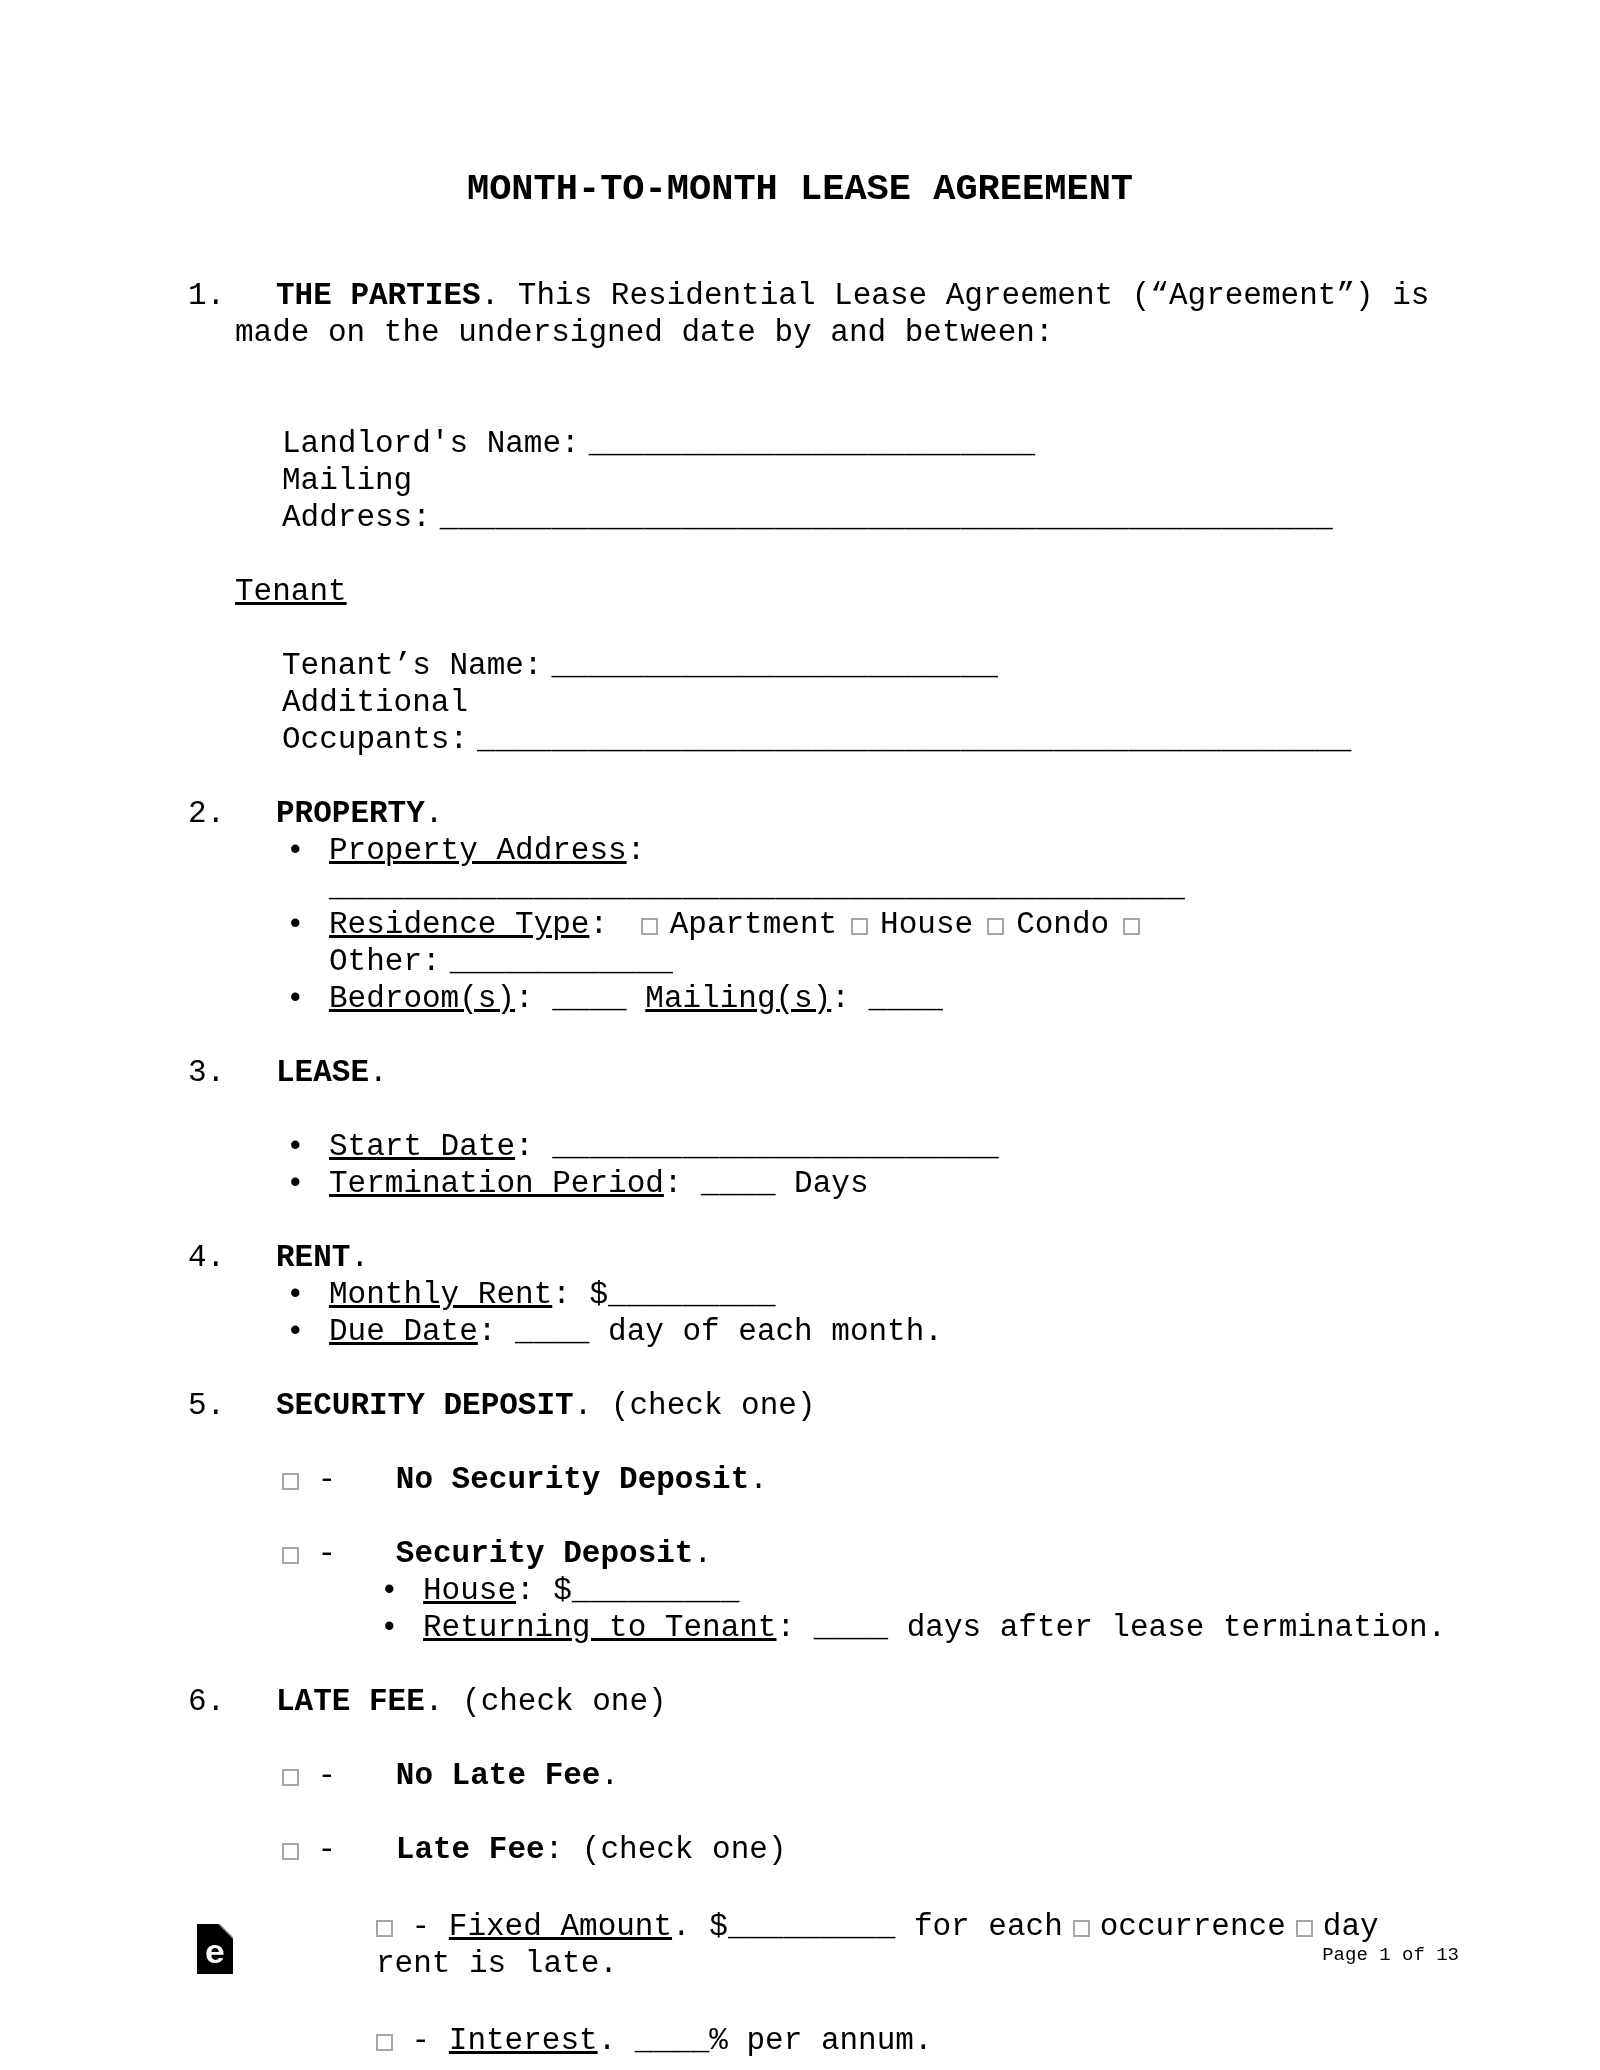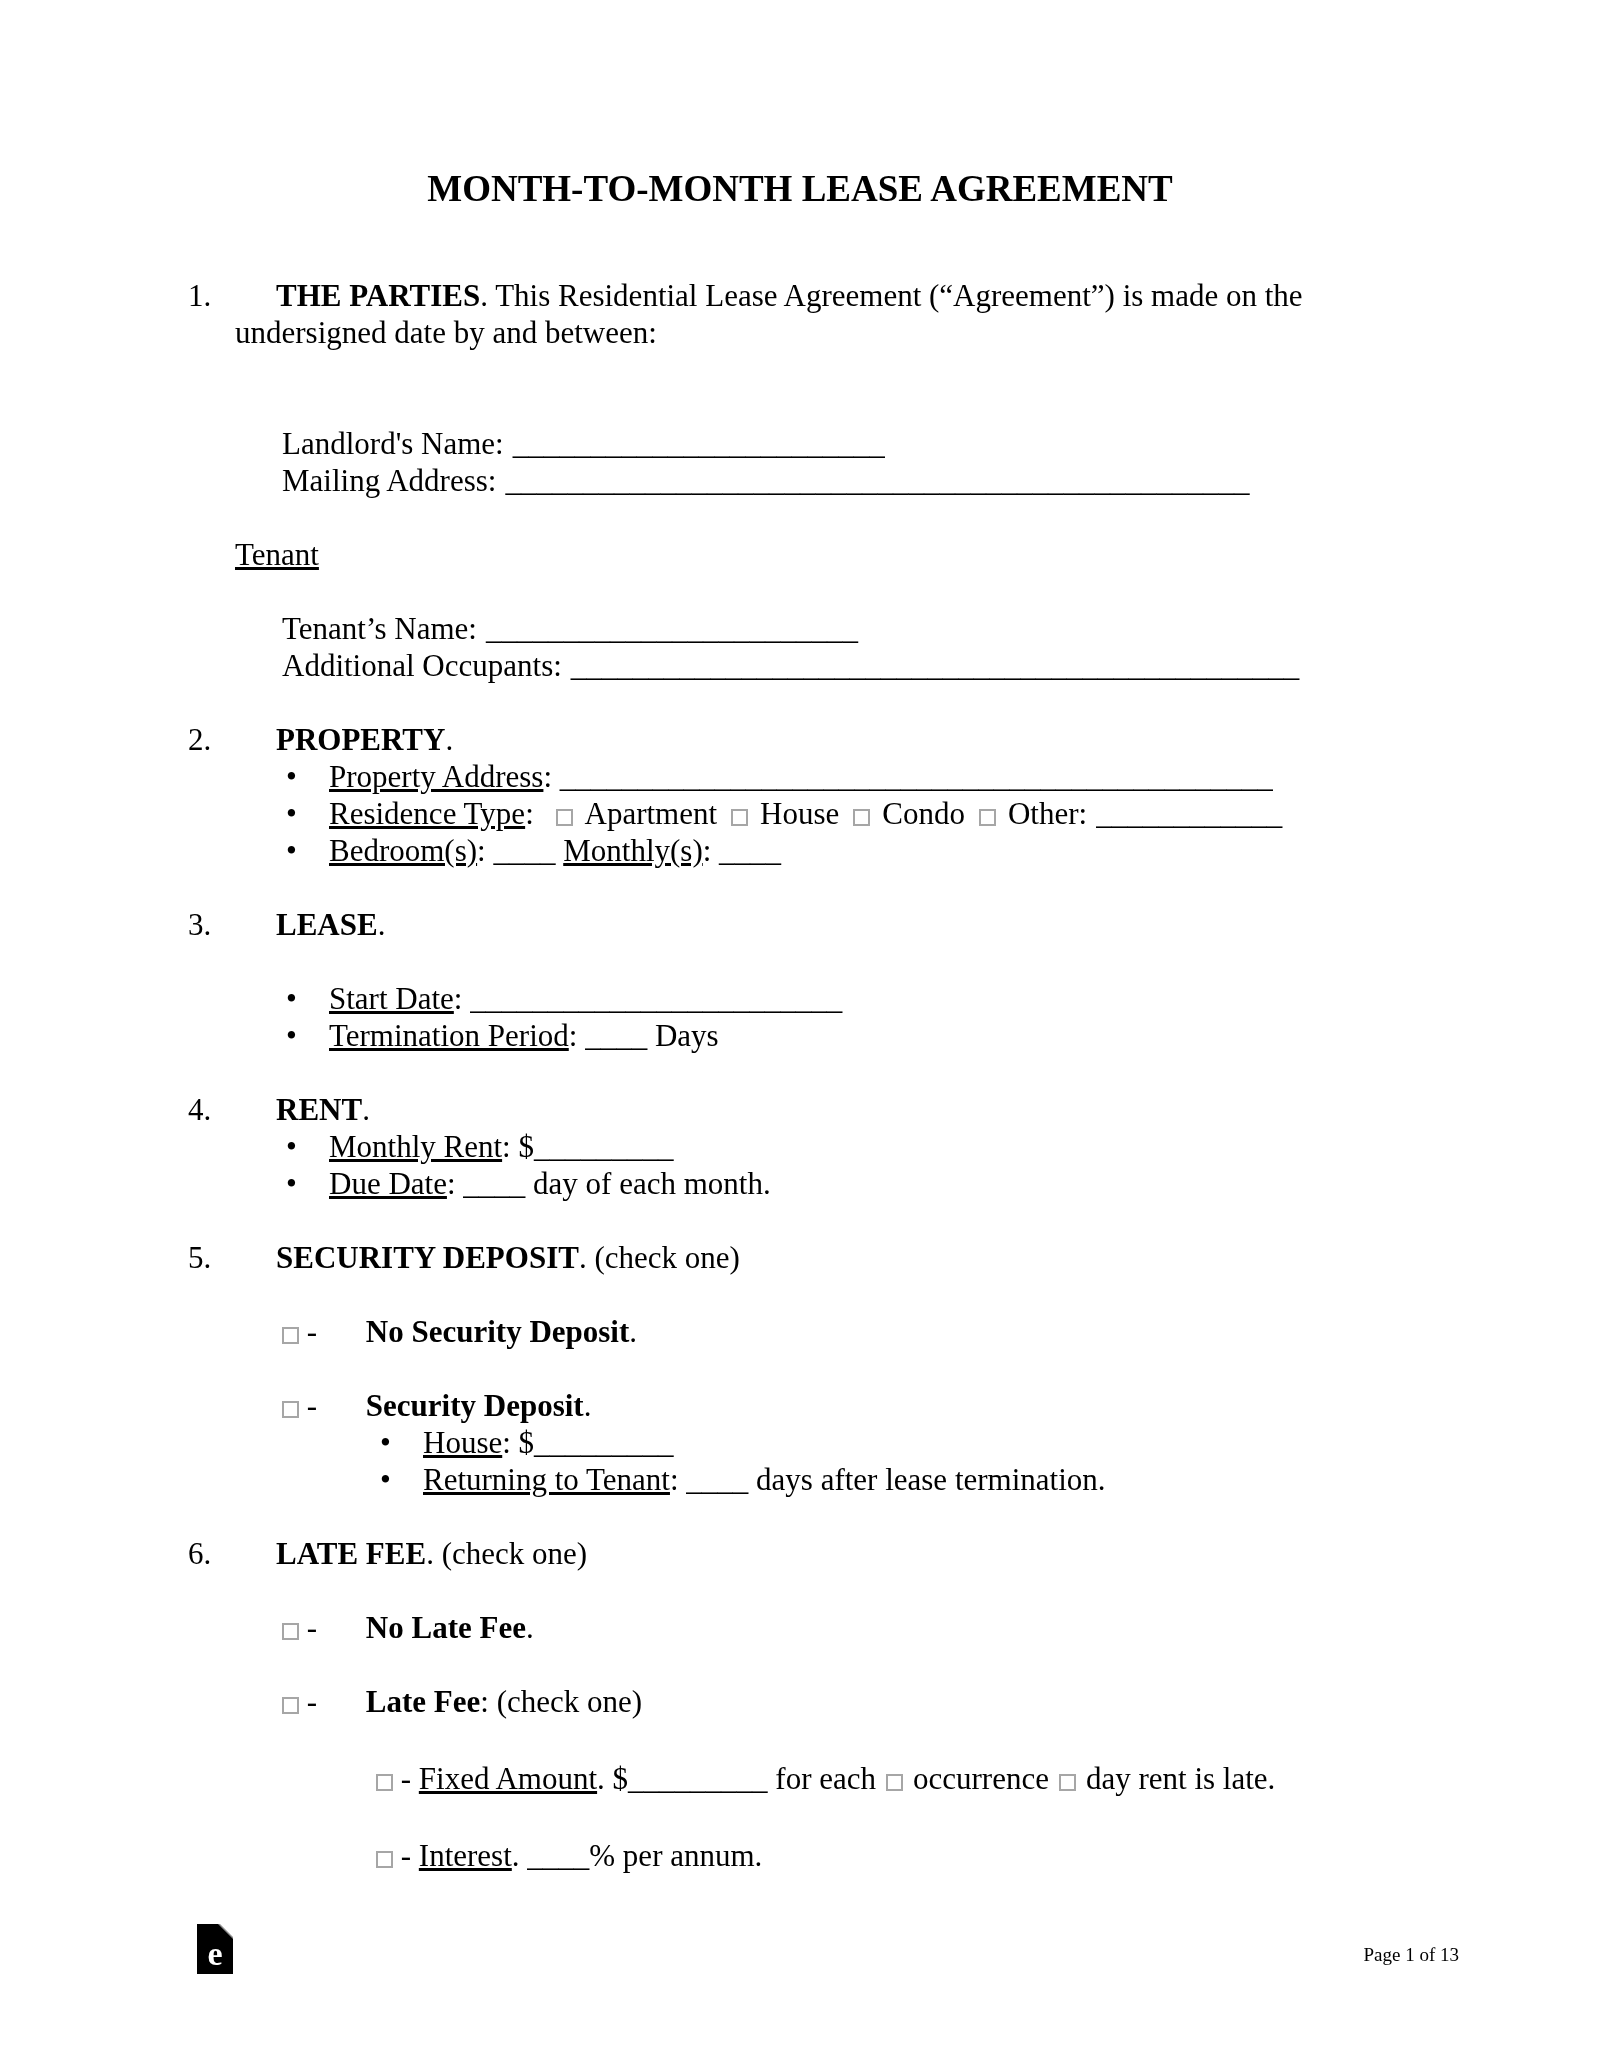--- a/index.html
+++ b/index.html
@@ -4,21 +4,21 @@
 <title>Document</title>
 <style>
   * { box-sizing: border-box; }
   html, body { margin: 0; padding: 0; background: #ffffff; }
   .page {
     position: relative;
     width: 1600px;
     height: 2070px;
     background: #ffffff;
     color: #000000;
-    font-family: Liberation Serif, serif;
+    font-family: Liberation Mono, monospace;
     overflow: hidden;
   }
   .content {
     position: absolute;
     left: 141px;
     top: 167px;
     width: 1318px;
     font-size: 31px;
     line-height: 37px;
   }
@@ -134,21 +134,21 @@
     <div class="line sec">
       <span class="num">2.</span><span class="b">PROPERTY</span><span>.</span>
     </div>
     <div class="line bul">
       <span class="bullet">•</span><span class="u">Property Address</span><span>: </span><span>______________________________________________</span>
     </div>
     <div class="line bul">
       <span class="bullet">•</span><span class="u">Residence Type</span><span>: </span><span class="cb res"></span><span>Apartment</span><span class="cb res"></span><span>House</span><span class="cb res"></span><span>Condo</span><span class="cb res"></span><span>Other:</span><span class="ml">____________</span>
     </div>
     <div class="line bul">
-      <span class="bullet">•</span><span class="u">Bedroom(s)</span><span>: </span><span>____</span><span> </span><span class="u">Monthly(s)</span><span>: </span><span>____</span>
+      <span class="bullet">•</span><span class="u">Bedroom(s)</span><span>: </span><span>____</span><span> </span><span class="u">Mailing(s)</span><span>: </span><span>____</span>
     </div>
 
     <div class="gap"></div>
 
     <div class="line sec">
       <span class="num">3.</span><span class="b">LEASE</span><span>.</span>
     </div>
 
     <div class="gap"></div>
 

